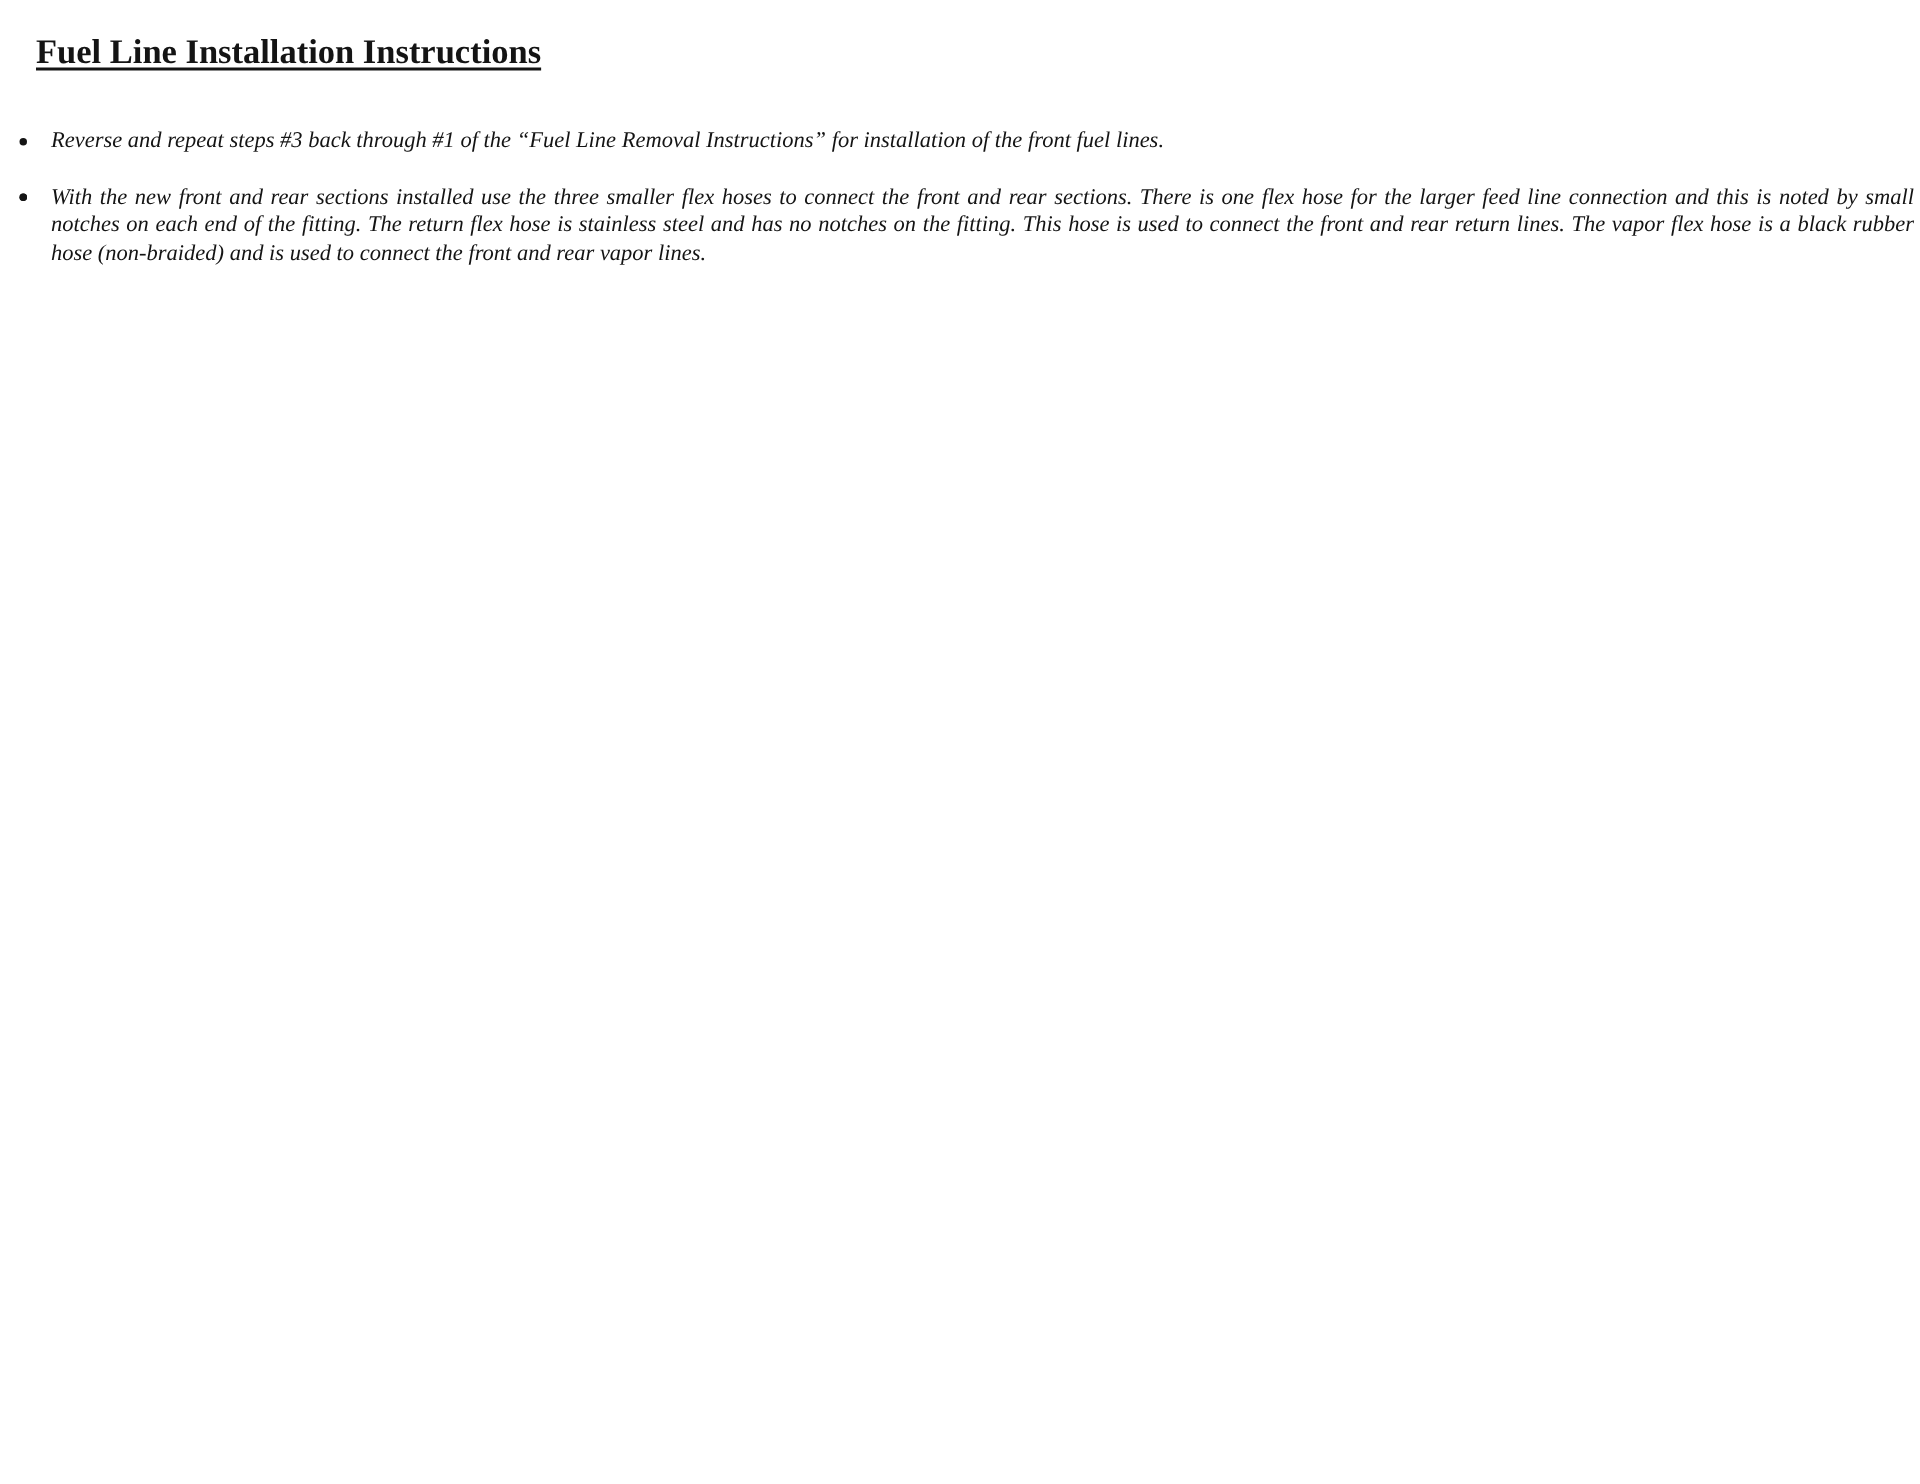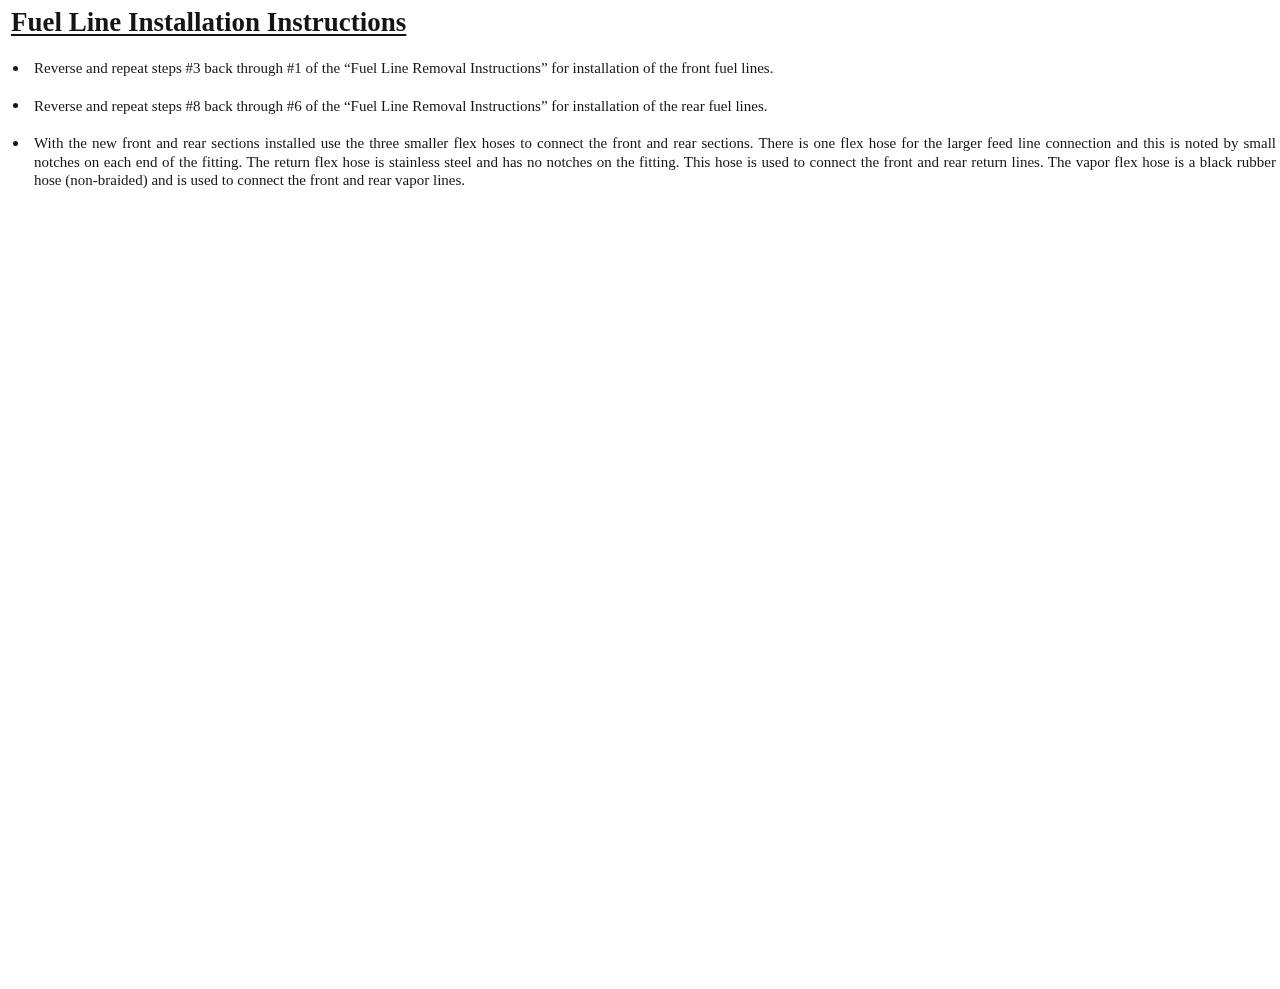--- a/index.html
+++ b/index.html
@@ -10,41 +10,42 @@
   }
   body {
     width: 1280px;
     height: 989px;
     font-family: "Liberation Serif", "DejaVu Serif", serif;
     color: #141414;
     padding: 6px 4px 0 8px;
     overflow: hidden;
   }
   .doc-title {
-    font-size: 27px;
+    font-size: 23px;
     font-weight: bold;
-    margin: 3px;
+    margin: 16px;
     line-height: 26px;
     text-decoration: underline;
     text-decoration-thickness: 2px;
     text-underline-offset: 3px;
     display: inline-block;
   }
   ul.instruction-list {
     list-style: none;
     margin: 21px 0 0 0;
     padding: 0;
   }
   ul.instruction-list li {
     position: relative;
     padding-left: 26px;
     margin: 0 0 19px 0;
     font-size: 15px;
     line-height: 18.5px;
     text-align: justify;
+    font-style: italic;
   }
   .bullet-dot {
     position: absolute;
     left: 5px;
     top: 6.5px;
     width: 5px;
     height: 5px;
     border-radius: 50%;
     background: #141414;
   }
@@ -56,21 +57,20 @@
 
 <h1 class="doc-title">Fuel Line Installation Instructions</h1>
 
 <ul class="instruction-list">
   <li>
     <span class="bullet-dot"></span>
     <span>Reverse and repeat steps #3 back through #1 of the “Fuel Line Removal Instructions” for installation of the front fuel lines.</span>
   </li>
   <li>
     <span class="bullet-dot"></span>
-    <span>Reverse and repeat steps #8 back through #6 of the “Fuel Line Removal Instructions” for installation of the rear fuel lines.</span>
   </li>
   <li>
     <span class="bullet-dot"></span>
     <span>With the new front and rear sections installed use the three smaller flex hoses to connect the front and rear sections. There is one flex hose for the larger feed line connection and this is noted by small notches on each end of the fitting. The return flex hose is stainless steel and has no notches on the fitting. This hose is used to connect the front and rear return lines. The vapor flex hose is a black rubber hose (non-braided) and is used to connect the front and rear vapor lines.</span>
   </li>
 </ul>
 
 
 
 

